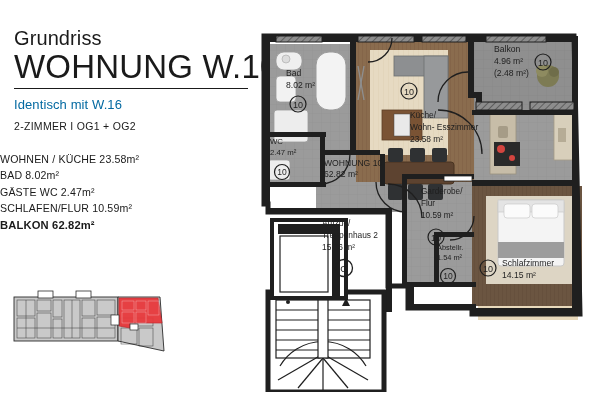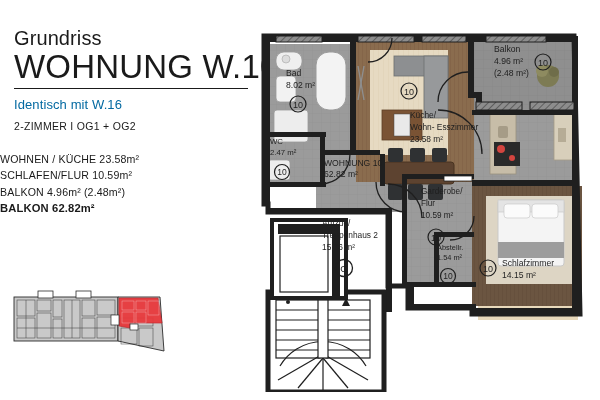--- a/index.html
+++ b/index.html
@@ -67,22 +67,23 @@
       <div id="title-line2">WOHNUNG W.10</div>
     </div>
 
     <div id="title-rule"></div>
 
     <div id="subtitle-red">Identisch mit W.16</div>
     <div id="subtitle-rooms">2-ZIMMER  I  OG1 + OG2</div>
 
     <div id="area-list">
       <div class="area-row">WOHNEN / KÜCHE  23.58m²</div>
+      <div class="area-row">BAD  8.02m²</div>
+      <div class="area-row">GÄSTE WC  2.47m²</div>
       <div class="area-row">SCHLAFEN/FLUR  10.59m²</div>
-      <div class="area-row">BALKON  4.96m² (2.48m²)</div>
       <div class="area-row total">BALKON  62.82m²</div>
     </div>
 
     <div id="keyplan">
       <svg width="180" height="72" viewBox="0 0 180 72">
         <g>
 
           <rect x="2" y="9" width="104" height="44" fill="#c9c9c9" stroke="#2b2b2b" stroke-width="0.9"></rect>
 
           <g stroke="#2b2b2b" stroke-width="0.55" fill="none" opacity="0.85">

